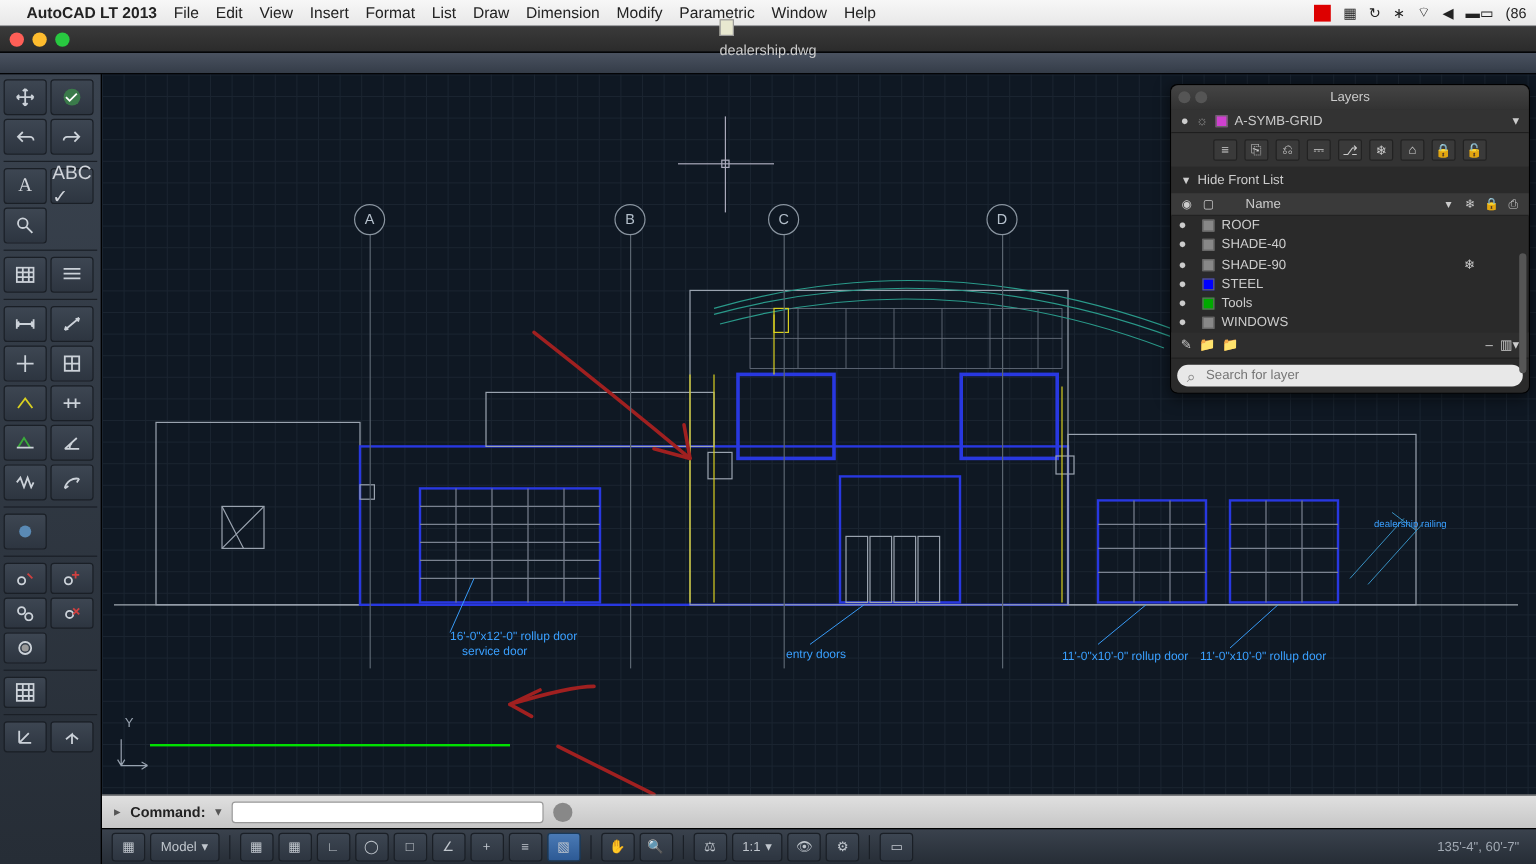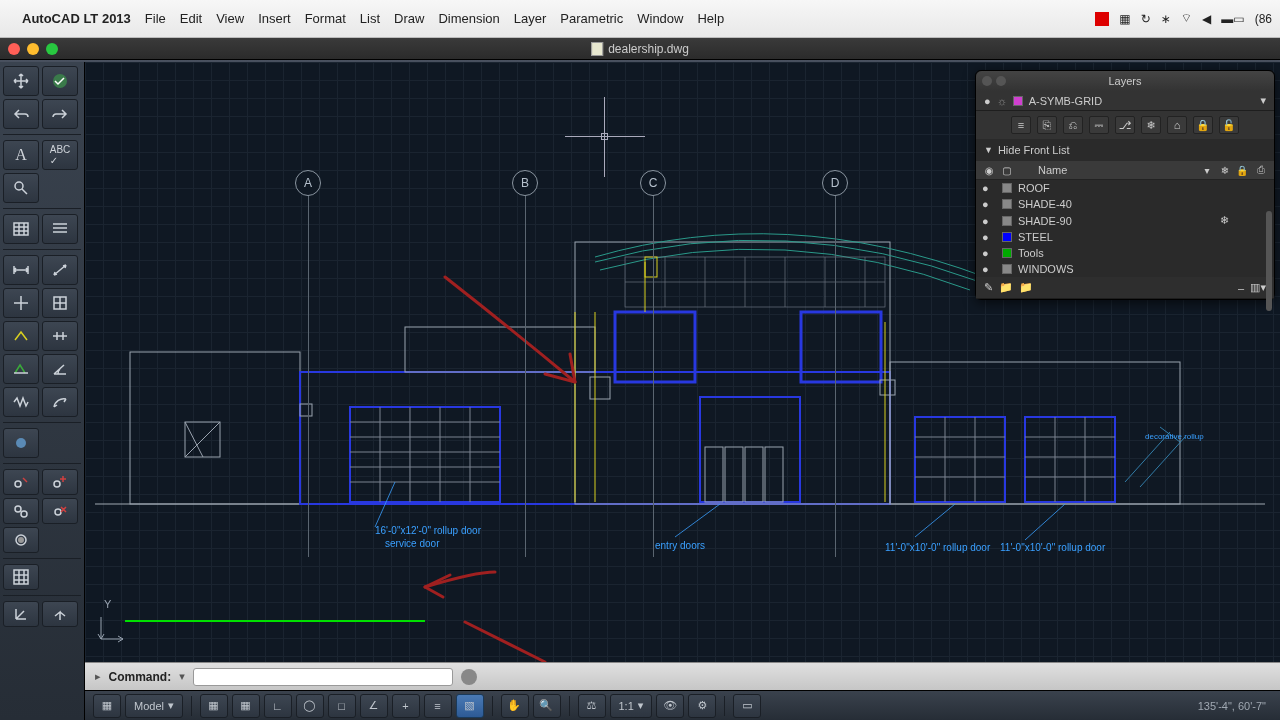--- a/index.html
+++ b/index.html
@@ -1,32 +1,32 @@
 <!DOCTYPE html>
 <html><head>
 <meta charset="utf-8">
 <style>
 * { margin:0; padding:0; box-sizing:border-box; font-family:"Lucida Grande","Helvetica Neue",Arial,sans-serif; }
 body { width:1280px; height:720px; background:#0a0f1a; overflow:hidden; position:relative; color:#ccc; font-size:11px; }
 
 
-.menubar { height:38px; background:linear-gradient(#f7f7f7,#e8e8e8); border-bottom:1px solid #bbb; display:flex; align-items:center; padding:0 8px; gap:14px; font-size:13px; color:#222; }
+.menubar { height:22px; background:linear-gradient(#f7f7f7,#e8e8e8); border-bottom:1px solid #bbb; display:flex; align-items:center; padding:0 8px; gap:14px; font-size:13px; color:#222; }
 .menubar .apple { font-size:15px; }
 .menubar .app { font-weight:bold; }
 .menubar .spacer { flex:1; }
 .menubar .right { display:flex; gap:10px; align-items:center; font-size:12px; }
 .menubar .right span { display:inline-flex; align-items:center; }
 .red-sq { width:14px; height:14px; background:#d00; display:inline-block; }
 
 
 .titlebar { height:22px; background:linear-gradient(#3a3a3a,#2b2b2b); display:flex; align-items:center; padding:0 8px; border-bottom:1px solid #000; font-size:12px; color:#ccc; position:relative; }
 .traffic { display:flex; gap:7px; }
 .tl { width:12px; height:12px; border-radius:50%; }
 .tl.r{background:#ff5f57;} .tl.y{background:#febc2e;} .tl.g{background:#28c840;}
-.titlebar .fname { position:absolute; left:50%; transform:translateX(-50%); display:flex; align-items:flex-start; gap:5px; }
+.titlebar .fname { position:absolute; left:50%; transform:translateX(-50%); display:flex; align-items:flex-start; gap:5px;flex-direction:column; }
 .doc-icon { width:12px; height:14px; background:#e8e8d0; border:1px solid #999; display:inline-block; position:relative; }
 
 
 .quickbar { height:18px; background:linear-gradient(#4a5260,#343c48); border-bottom:1px solid #000; }
 
 
 .main { position:absolute; top:62px; left:0; right:0; bottom:0; display:flex; }
 .toolcol { width:85px; background:linear-gradient(#3a434f,#262d36); border-right:1px solid #000; padding:4px 3px; display:flex; flex-direction:column; gap:3px; overflow:hidden; }
 .trow { display:flex; gap:3px; }
 .tbtn { width:36px; height:30px; background:linear-gradient(#3d4652,#2d3540); border:1px solid #1a1f26; border-radius:3px; display:flex; align-items:center; justify-content:center; color:#d0d4da; font-size:14px; cursor:pointer; position:relative; }
@@ -105,21 +105,21 @@
   <span class="apple"></span>
   <span class="app">AutoCAD LT 2013</span>
   <span>File</span>
   <span>Edit</span>
   <span>View</span>
   <span>Insert</span>
   <span>Format</span>
   <span>List</span>
   <span>Draw</span>
   <span>Dimension</span>
-  <span>Layer</span>
+  <span>Modify</span>
   <span>Parametric</span>
   <span>Window</span>
   <span>Help</span>
   <span class="spacer"></span>
   <div class="right">
     <span class="red-sq"></span>
     <span>▦</span>
     <span>↻</span>
     <span>∗</span>
     <span>⌔</span>
@@ -167,21 +167,21 @@
     <div class="tbtn">
           <svg width="16" height="12">
             <path d="M10 2l4 4-4 4M14 6H4a3 3 0 00-3 3"></path>
           </svg>
         </div>
       </div>
     <div class="tsep"></div>
     <div class="trow">
         <div class="tbtn" style="font-family:serif;font-size:16px;">A</div>
     <div class="tbtn">
-          <span style="font-size:10px;">ABC<br>✓</span>
+          <span style="font-size:16px;">ABC<br>✓</span>
         </div>
       </div>
     <div class="trow">
         <div class="tbtn">
           <svg width="16" height="16">
             <circle cx="6" cy="6" r="4"></circle>
             <path d="M9 9l5 5"></path>
           </svg>
         </div>
       </div>
@@ -454,21 +454,21 @@
         <div class="ch-box"></div>
       </div>
 
     <div class="elev-line"></div>
 
     <div class="label-sm" style="left:290px;top:463px">16'-0"x12'-0" rollup door</div>
     <div class="label-sm" style="left:300px;top:476px">service door</div>
     <div class="label-sm" style="left:570px;top:478px">entry doors</div>
     <div class="label-sm" style="left:800px;top:480px">11'-0"x10'-0" rollup door</div>
     <div class="label-sm" style="left:915px;top:480px">11'-0"x10'-0" rollup door</div>
-    <div class="label-sm" style="left:1060px;top:370px;font-size:8px">decorative rollup</div>
+    <div class="label-sm" style="left:1060px;top:370px;font-size:8px">dealership railing</div>
 
     <div class="ucs">
       <span class="y">Y</span>
       <svg width="30" height="30" style="stroke:#98a3b0;fill:none;">
           <path d="M4 4v22h22M4 26l-3-5M4 26l3-5M26 26l-5-3M26 26l-5 3"></path>
         </svg>
     </div>
   </div>
 </div>
 
@@ -545,20 +545,25 @@
         <span style="flex:1">WINDOWS</span>
       </div>
   </div>
   <div class="lrow" style="padding:4px 8px">
     <span>✎</span>
     <span style="color:#888">📁</span>
     <span style="color:#888">📁</span>
     <span style="flex:1"></span>
     <span>–</span>
     <span>▥▾</span>
+  </div>
+  <div class="search">
+    <div class="search-wrap">
+      <input placeholder="Search for layer" style="">
+    </div>
   </div>
   <div class="lscroll"></div>
 </div>
 
 <div class="cmdbar">
   <span style="color:#555">▸</span>
   <span class="lbl">Command:</span>
   <span style="color:#555">▾</span>
   <input value="" style="">
   <span class="round"></span>

